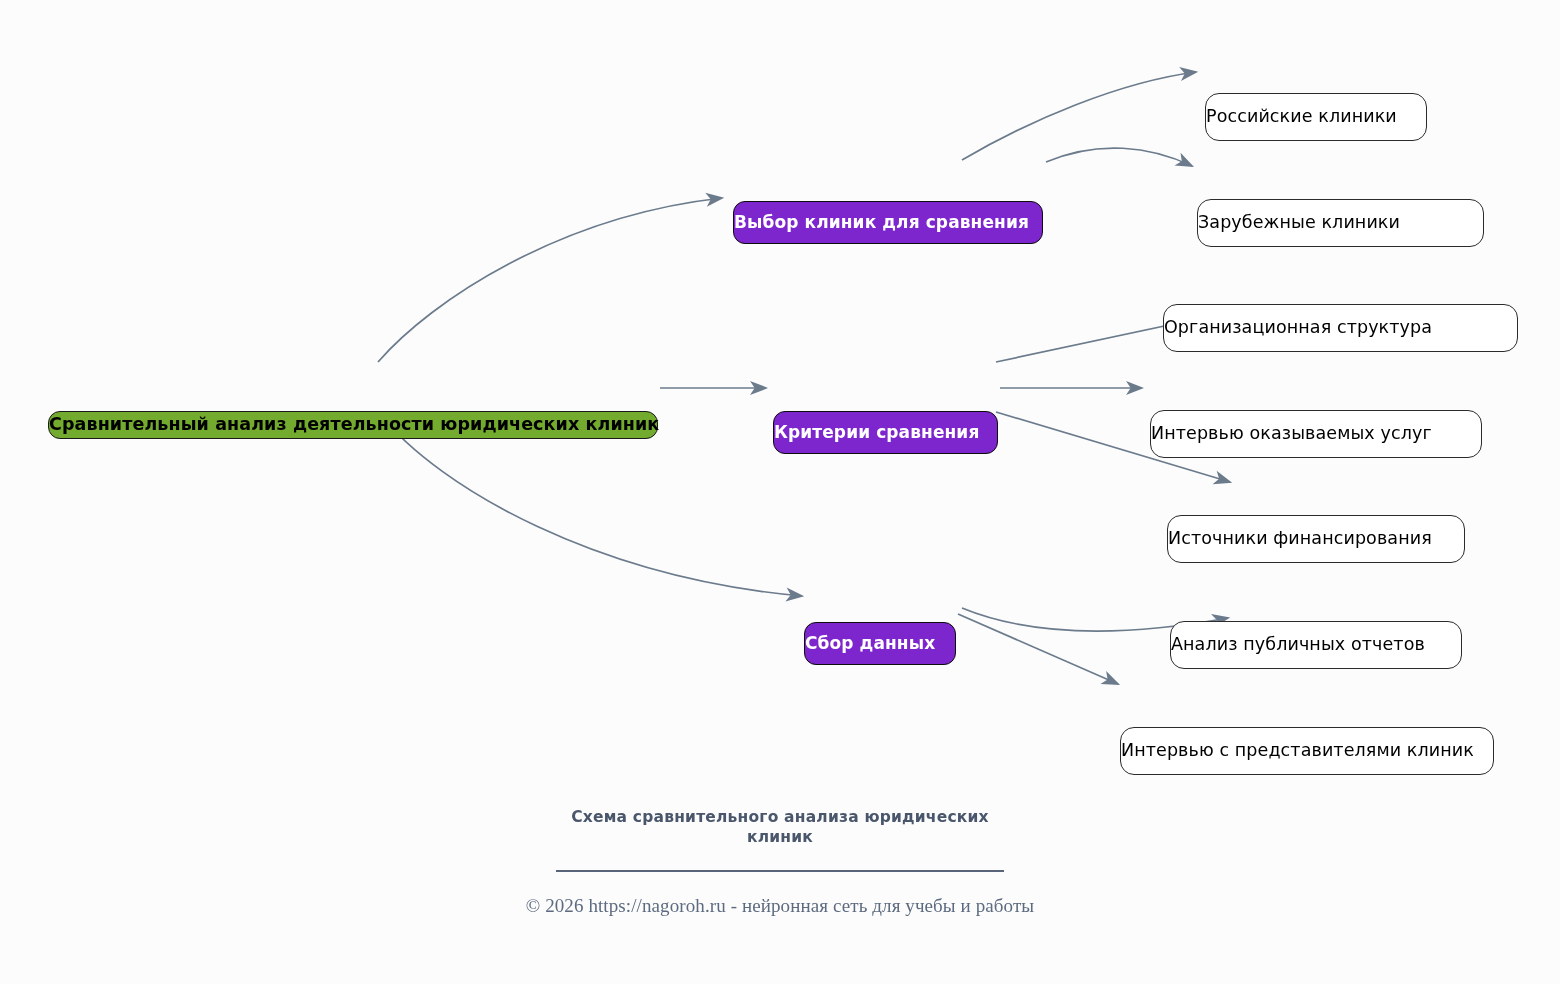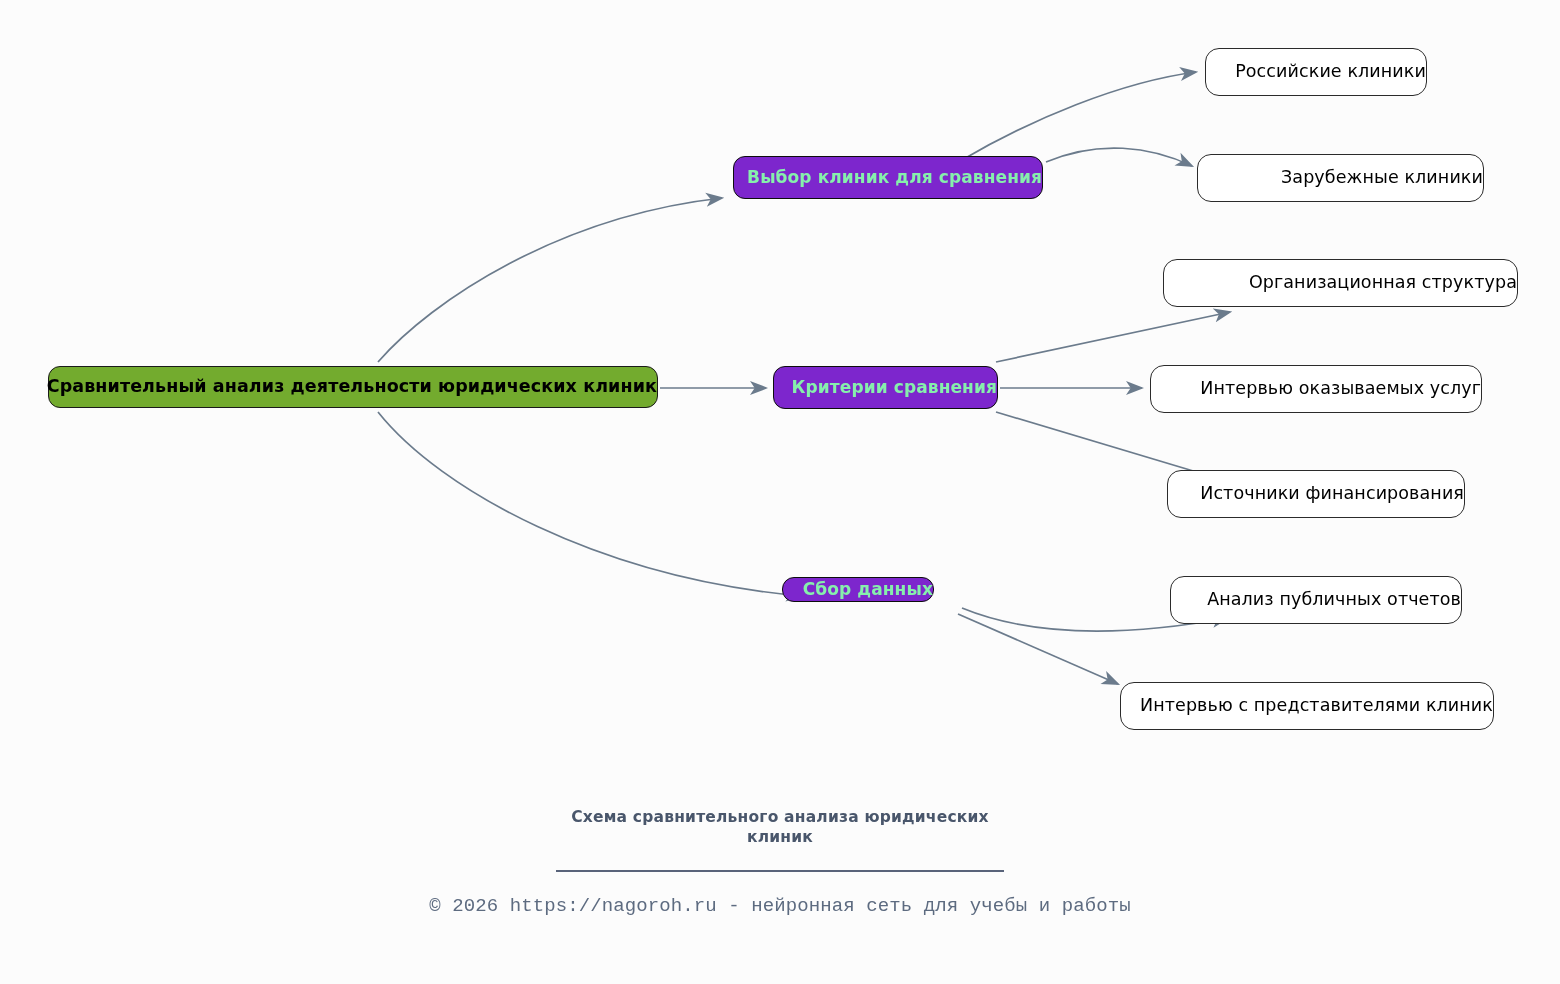--- a/index.html
+++ b/index.html
@@ -25,39 +25,40 @@
     left: 0; top: 0;
     width: 1560px;
     height: 984px;
     pointer-events: none;
   }
   .node {
     position: absolute;
     box-sizing: border-box;
     display: flex;
     align-items: center;
-    justify-content: flex-end;
+    justify-content: flex-start;
     white-space: nowrap;
     font-size: 17px;
     line-height: 1;
     letter-spacing: 0.1px;
+    margin-top: 45px;
   }
   .node-root {
     background: #73ab2e;
     border: 1.6px solid #1a1a1a;
     border-radius: 12px;
     color: #000000;
     font-weight: 600;
     font-size: 17.5px;
   }
   .node-branch {
     background: #7d26cd;
     border: 1.6px solid #0d0d0d;
     border-radius: 12px;
-    color: #86efac;
+    color: #ffffff;
     font-weight: 600;
     font-size: 17px;
   }
   .node-leaf {
     background: #ffffff;
     border: 1.7px solid #2b2b2b;
     border-radius: 14px;
     color: #000000;
     font-weight: 400;
     font-size: 17.5px;
@@ -80,21 +81,21 @@
     margin: 0 auto;
   }
   #caption-rule {
     width: 448px;
     height: 0;
     margin: 22px auto 0 auto;
     border-top: 2px solid #59637a;
   }
   #footer-text {
     margin-top: 23px;
-    font-family: Liberation Mono, monospace;
+    font-family: Liberation Serif, serif;
     font-size: 19px;
     font-weight: 400;
     color: #5d6b80;
     letter-spacing: 0.1px;
   }
 </style>
 </head>
 <body>
 
 <div id="canvas">
@@ -116,33 +117,33 @@
 
       <path d="M 996,362 L 1230,312"></path>
       <path d="M 1000,388 L 1142,388"></path>
       <path d="M 996,412 L 1230,482"></path>
 
       <path d="M 962,608 C 1040,640 1140,634 1228,618"></path>
       <path d="M 958,614 L 1118,684"></path>
     </g>
   </svg>
 
-  <div class="node node-root" style="left:48px; top:366px; width:610px; height:42px;padding-left:29px;">
+  <div class="node node-root" style="left:48px; top:366px; width:610px; height:28px;">
     <span>Сравнительный анализ деятельности юридических клиник</span>
   </div>
 
   <div class="node node-branch" style="left:733px; top:156px; width:310px; height:43px;">
     <span>Выбор клиник для сравнения</span>
   </div>
 
   <div class="node node-branch" style="left:773px; top:366px; width:225px; height:43px;">
     <span>Критерии сравнения</span>
   </div>
 
-  <div class="node node-branch" style="left:782px; top:577px; width:152px; height:25px;">
+  <div class="node node-branch" style="left:804px; top:577px; width:152px; height:43px;">
     <span>Сбор данных</span>
   </div>
 
   <div class="node node-leaf" style="left:1205px; top:48px; width:222px; height:48px;">
     <span>Российские клиники</span>
   </div>
 
   <div class="node node-leaf" style="left:1197px; top:154px; width:287px; height:48px;">
     <span>Зарубежные клиники</span>
   </div>

